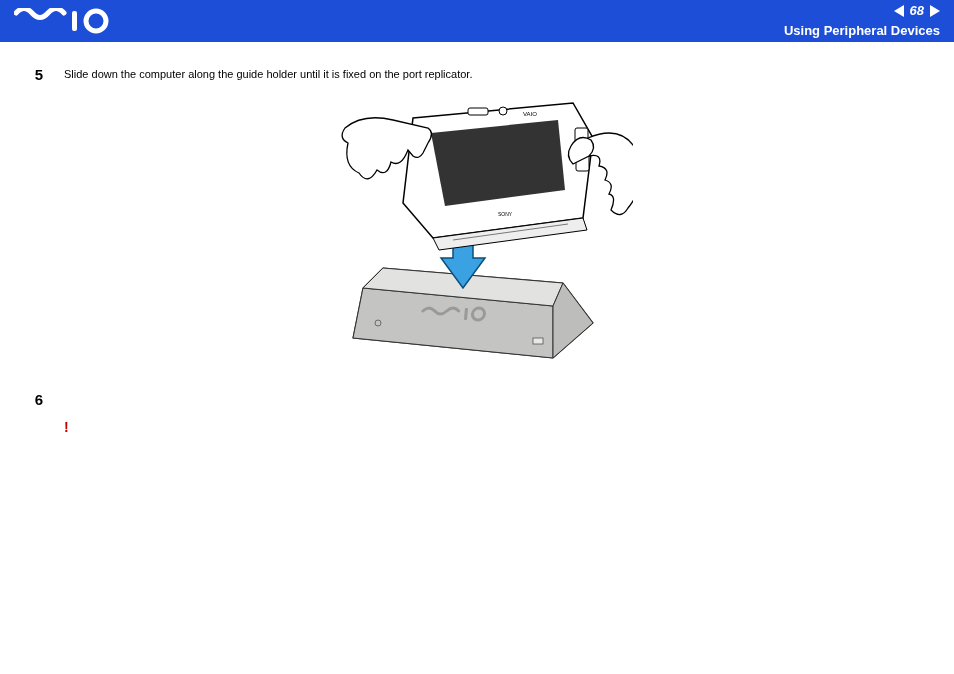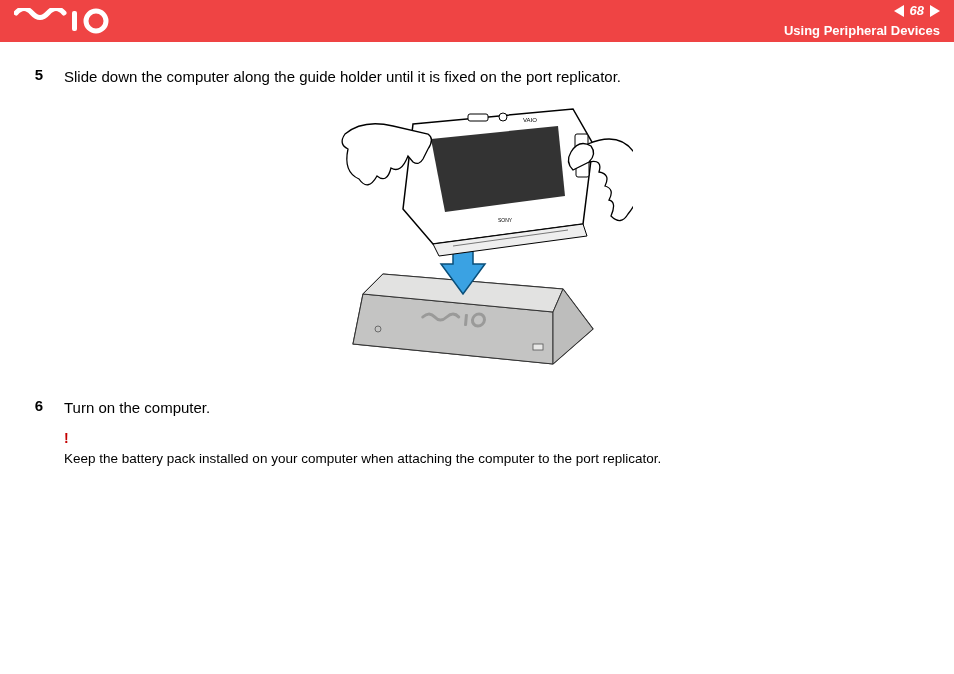--- a/index.html
+++ b/index.html
@@ -4,21 +4,21 @@
 <style>
   html, body {
     margin: 0; padding: 0;
     width: 954px; height: 674px;
     background: #fff;
     font-family: Arial, Helvetica, sans-serif;
     color: #000;
     overflow: hidden;
   }
   .header {
-    background: #ef4444;
+    background: #1d4ed8;
     color: #fff;
     height: 42px;
     display: flex;
     align-items: center;
     justify-content: space-between;
     padding: 0 14px 0 14px;
     position: relative;
   }
   .logo {
     display: flex;
@@ -56,21 +56,21 @@
     margin-bottom: 10px;
   }
   .step-num {
     font-weight: bold;
     font-size: 15px;
     width: 14px;
     flex: 0 0 auto;
     text-align: center;
   }
   .step-text {
-    font-size: 15px;
+    font-size: 11px;
     line-height: 1.5;
   }
   .illustration-wrap {
     width: 100%;
     display:flex;
     justify-content:center;
     margin: 4px 0 8px 0;
   }
   .illustration {
     width: 320px;
@@ -165,21 +165,19 @@
           <path d="M215 40 Q 250 25 265 55 Q 275 85 255 110 Q 248 122 238 112 Q 244 98 236 96 Q 242 85 232 82 Q 238 70 226 68 Q 230 55 216 58 Z"></path>
 
           <path d="M198 48 Q 206 35 218 42 Q 224 50 216 58 L200 66 Q 192 58 198 48 Z"></path>
         </g>
       </g>
     </svg>
   </div>
 
   <div class="step">
     <div class="step-num">6</div>
-    <div class="step-text">Turn on the computer.</div>
   </div>
 
   <div class="note-block">
     <div class="bang">!</div>
-    <p class="note-p">Keep the battery pack installed on your computer when attaching the computer to the port replicator.</p>
   </div>
 
 </div>
 
 </body></html>

